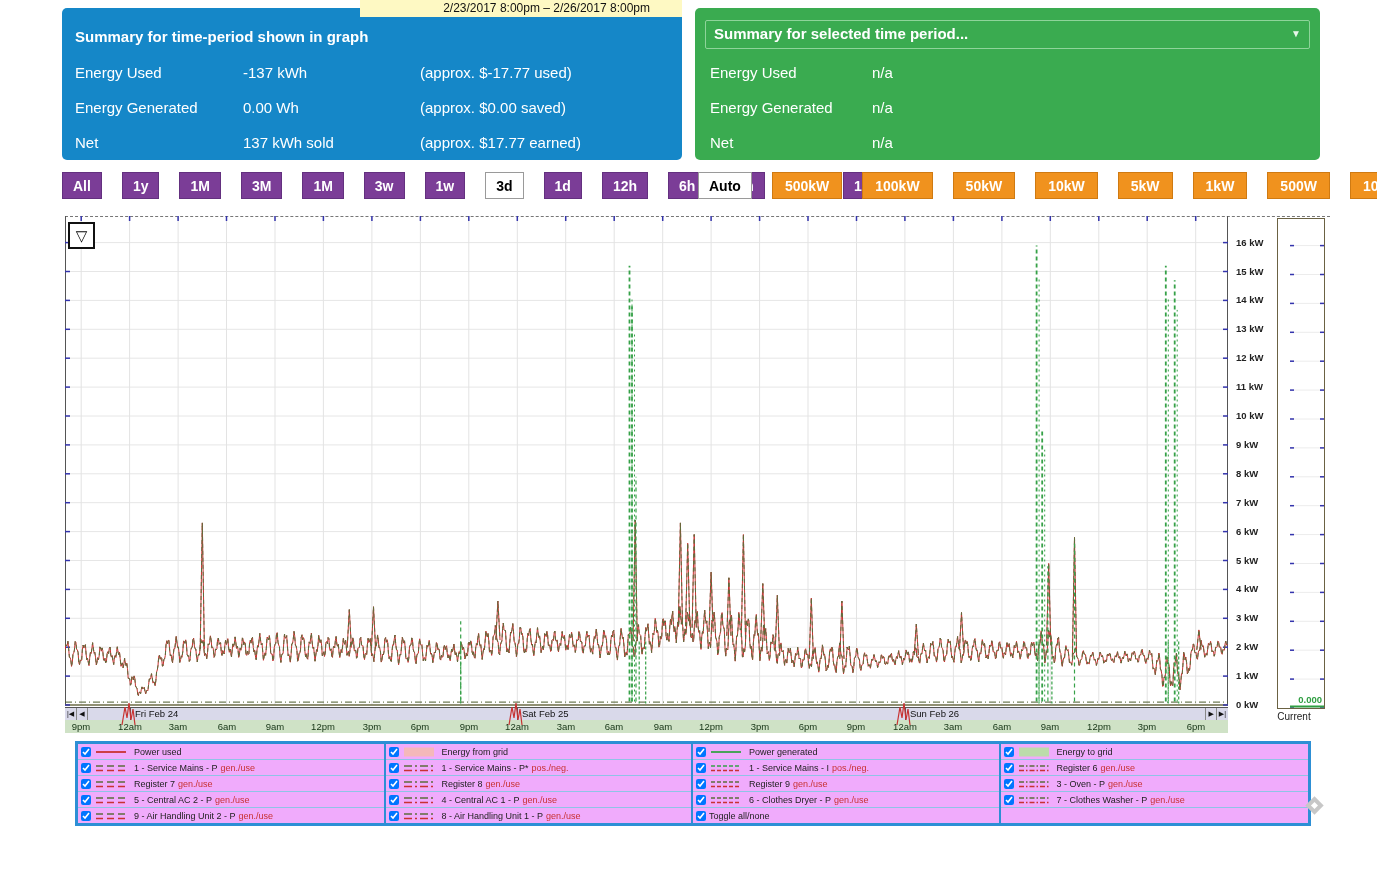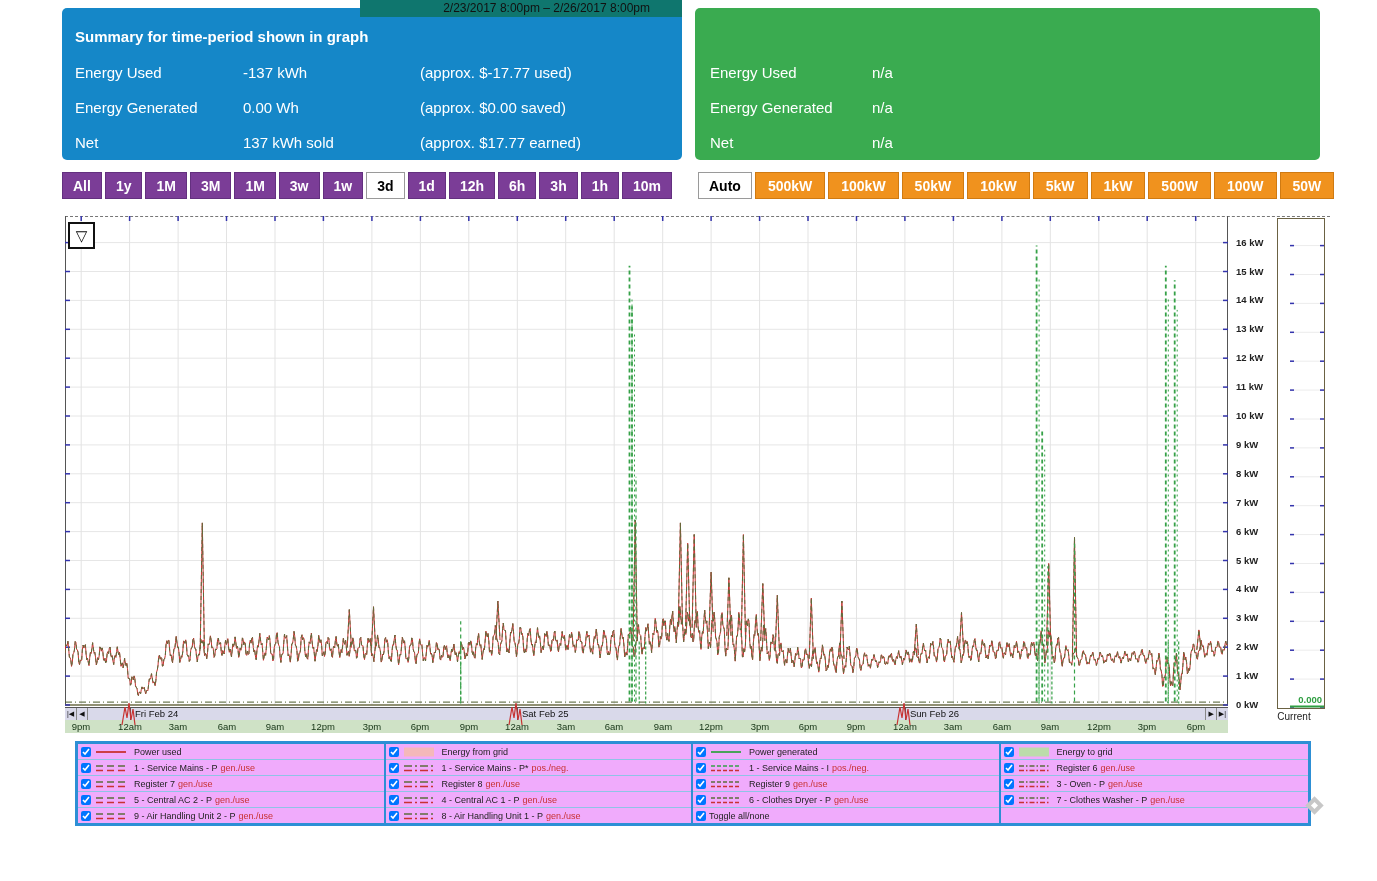--- a/index.html
+++ b/index.html
@@ -3,35 +3,35 @@
 <meta charset="utf-8">
 <style>
   html,body{margin:0;padding:0;background:#fff;}
   body{font-family:"Liberation Sans",sans-serif;-webkit-font-smoothing:antialiased;}
   .app{position:relative;width:1377px;height:881px;background:#fff;overflow:hidden;}
 
   
   .panel{position:absolute;border-radius:5px;color:#fff;}
   .panel-blue{left:62px;top:8px;width:620px;height:152px;background:#1587c8;}
   .panel-green{left:695px;top:8px;width:625px;height:152px;background:#3aab50;}
-  .date-strip{position:absolute;left:360px;top:0;width:322px;height:17px;background:#0f766e;color:#111;
+  .date-strip{position:absolute;left:360px;top:0;width:322px;height:17px;background:#fef9c3;color:#111;
     font-size:12px;line-height:17px;text-align:right;padding-right:32px;box-sizing:border-box;z-index:3;}
   .panel-title{position:absolute;left:13px;top:20px;font-size:15px;font-weight:bold;}
   .green-title-bar{position:absolute;left:10px;right:10px;top:12px;height:27px;border:1px solid #8ed49a;
     border-radius:2px;font-size:15px;font-weight:bold;line-height:25px;padding-left:8px;cursor:pointer;}
   .green-title-bar .caret{position:absolute;right:8px;top:0;font-size:10px;color:#e8f6ea;}
   .prow{position:absolute;left:0;width:100%;height:22px;font-size:15px;}
   .prow .lab{position:absolute;left:13px;width:168px;}
   .prow .val{position:absolute;left:181px;width:176px;}
   .prow .note{position:absolute;left:358px;}
   .panel-green .prow .lab{left:15px;}
   .panel-green .prow .val{left:177px;}
 
   
-  .btnrow{position:absolute;top:172px;display:flex;gap:3px;height:44px;}
+  .btnrow{position:absolute;top:172px;display:flex;gap:20px;height:44px;}
   #rangeBtns{left:62px;} #scaleBtns{left:698px;}
   .btn{height:27px;padding:0 10px;font:600 14px "Liberation Sans",sans-serif;color:#fff;
     display:flex;align-items:center;justify-content:center;cursor:pointer;user-select:none;box-sizing:border-box;}
   .btn.purple{background:#7b3d97;border:1px solid #63307f;}
   .btn.orange{background:#f0921e;border:1px solid #cf7a12;padding:0 12px;}
   .btn.sel{background:#fff;color:#000;border:1px solid #9a9a9a;}
 
   
   .top-dash{position:absolute;left:65px;top:216px;width:1265px;border-top:1px dashed #777;}
   .plot{position:absolute;left:65px;top:216px;width:1163px;height:496px;cursor:crosshair;}
@@ -86,20 +86,24 @@
       <span class="note">(approx. $0.00 saved)</span>
     </div>
     <div class="prow" style="top:126px">
       <span class="lab">Net</span>
       <span class="val">137 kWh sold</span>
       <span class="note">(approx. $17.77 earned)</span>
     </div>
   </div>
 
   <div class="panel panel-green">
+    <div class="green-title-bar">
+      <span>Summary for selected time period...</span>
+      <span class="caret">▼</span>
+    </div>
     <div class="prow" style="top:56px">
       <span class="lab">Energy Used</span>
       <span class="val">n/a</span>
     </div>
     <div class="prow" style="top:91px">
       <span class="lab">Energy Generated</span>
       <span class="val">n/a</span>
     </div>
     <div class="prow" style="top:126px">
       <span class="lab">Net</span>

